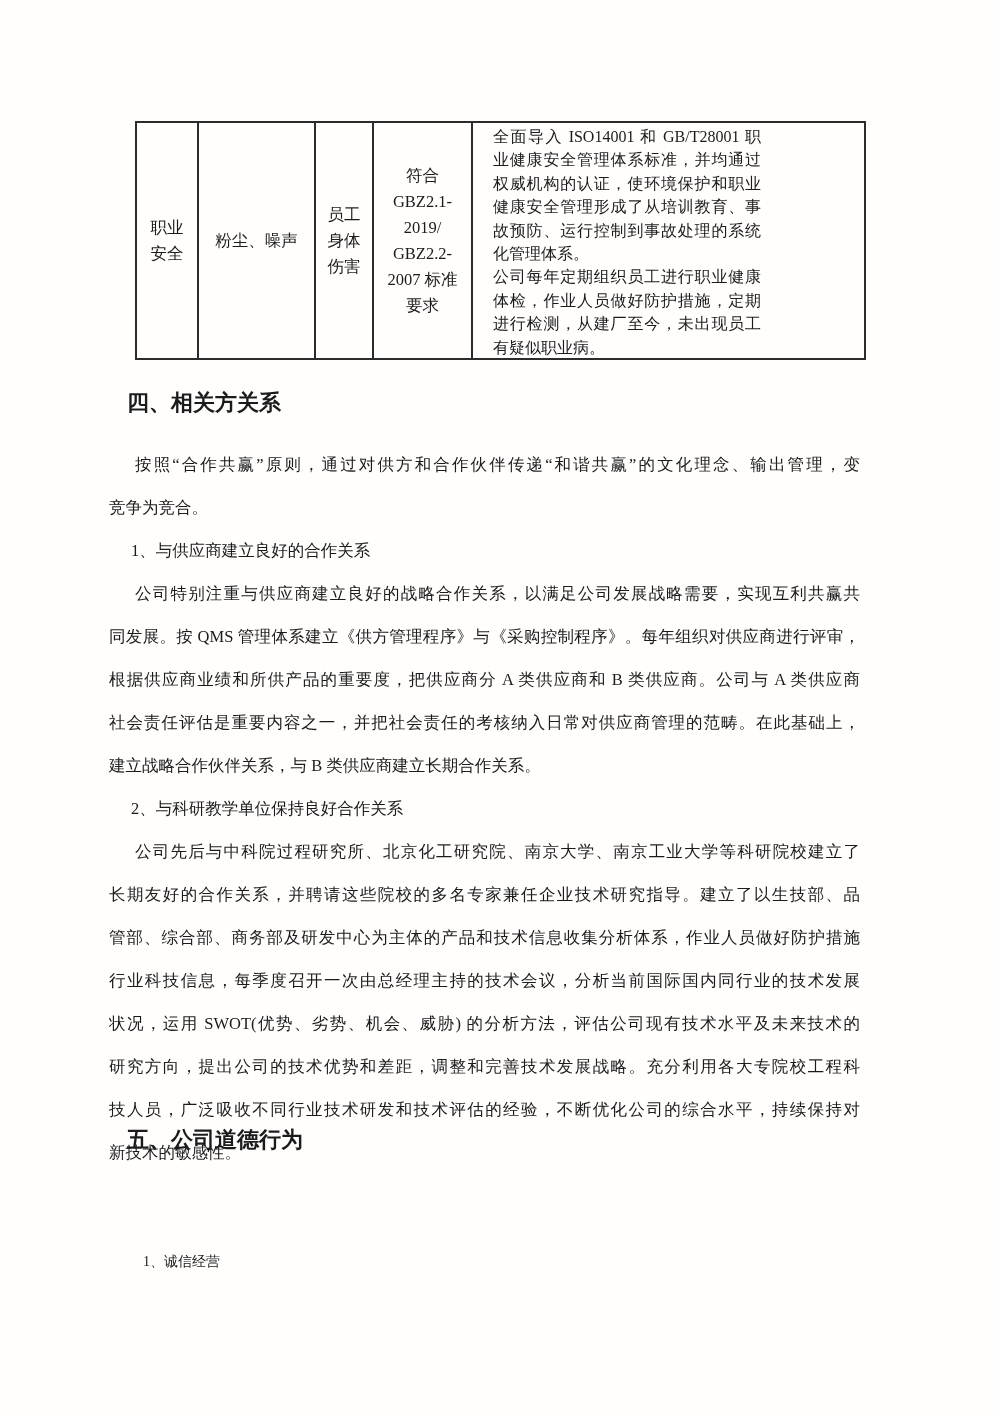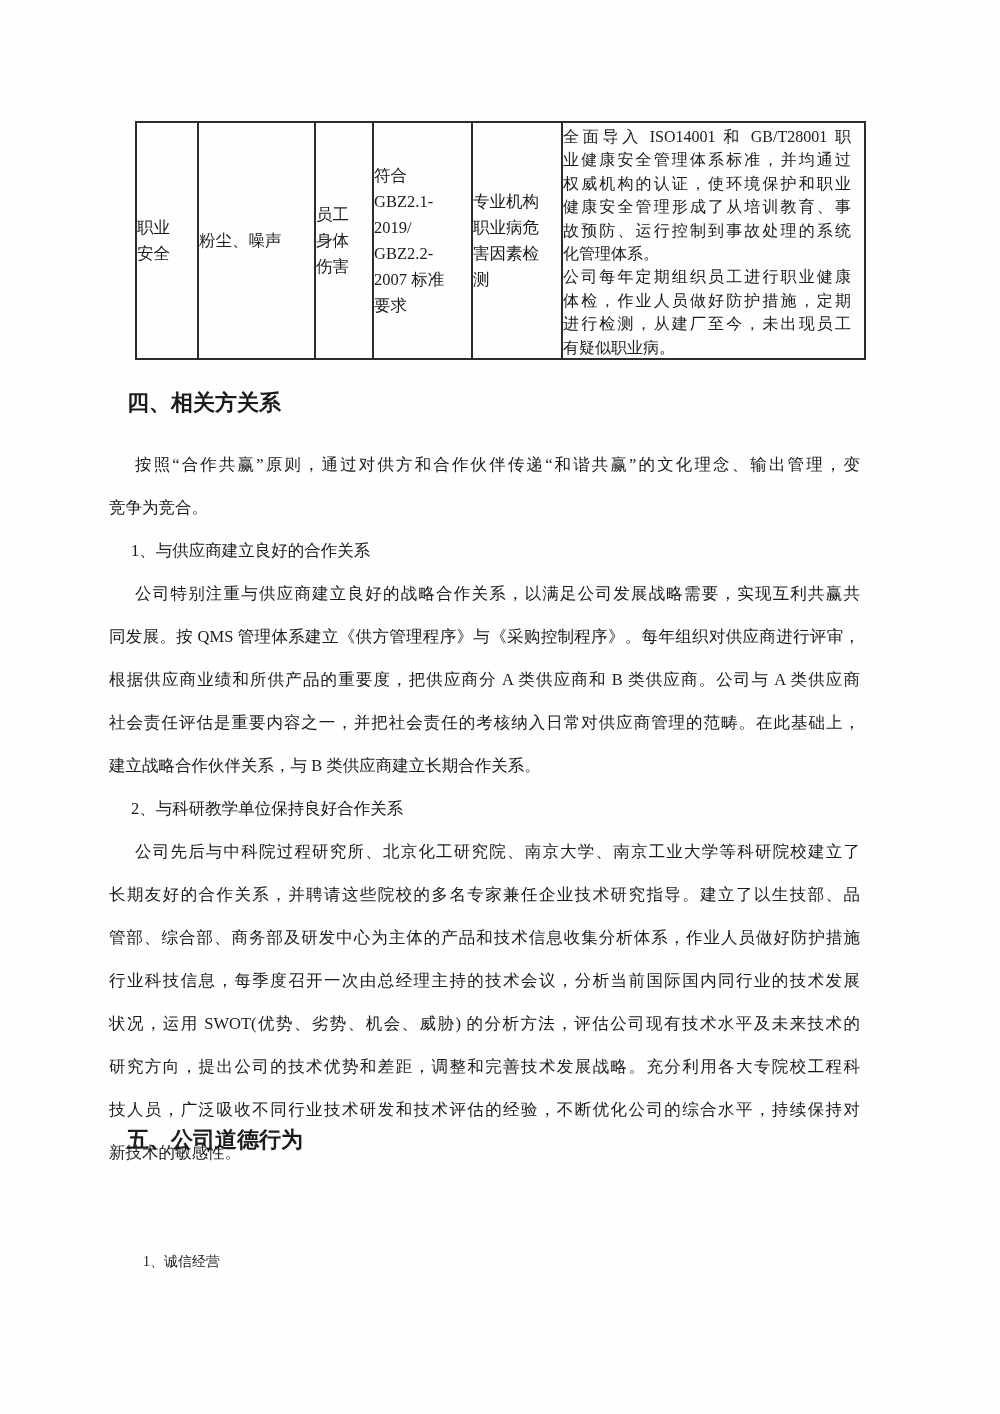--- a/index.html
+++ b/index.html
@@ -24,28 +24,28 @@
     box-sizing:border-box;
     border-left:2px solid #2c2c2c;
     font-size:16.5px;
     overflow:hidden;
   }
   .cell:first-child{border-left:none;}
   .cell.center{
     display:flex;flex-direction:column;justify-content:center;
   }
   .cell.center .line{
-    height:26px;line-height:26px;text-align:left;white-space:nowrap;
+    height:26px;line-height:26px;text-align:center;white-space:nowrap;
   }
   .c1{width:60px;}
   .c2{width:117px;}
   .c3{width:58px;}
   .c4{width:99px;}
   .c5{width:90px;}
-  .c6{width:296px;padding:2px 6px 0 0;}
+  .c6{width:296px;padding:2px 6px 0 20px;}
   .c6 .line{
     height:23.4px;line-height:23.4px;font-size:16px;white-space:nowrap;
   }
   .c6 .line.fill{
     text-align:justify;text-align-last:justify;white-space:normal;
   }
   
   .h-major{
     position:absolute;left:127px;margin:0;
     font-size:22px;line-height:32px;font-weight:bold;
@@ -91,26 +91,20 @@
         <div class="line">伤害</div>
       </div>
     <div class="cell c4 center">
         <div class="line">符合</div>
         <div class="line">GBZ2.1-</div>
         <div class="line">2019/</div>
         <div class="line">GBZ2.2-</div>
         <div class="line">2007 标准</div>
         <div class="line">要求</div>
       </div>
-    <div class="cell c5 center">
-        <div class="line">专业机构</div>
-        <div class="line">职业病危</div>
-        <div class="line">害因素检</div>
-        <div class="line">测</div>
-      </div>
     <div class="cell c6">
         <div class="line fill">全面导入 ISO14001 和 GB/T28001 职</div>
         <div class="line fill">业健康安全管理体系标准，并均通过</div>
         <div class="line fill">权威机构的认证，使环境保护和职业</div>
         <div class="line fill">健康安全管理形成了从培训教育、事</div>
         <div class="line fill">故预防、运行控制到事故处理的系统</div>
         <div class="line">化管理体系。</div>
         <div class="line fill">公司每年定期组织员工进行职业健康</div>
         <div class="line fill">体检，作业人员做好防护措施，定期</div>
         <div class="line fill">进行检测，从建厂至今，未出现员工</div>

